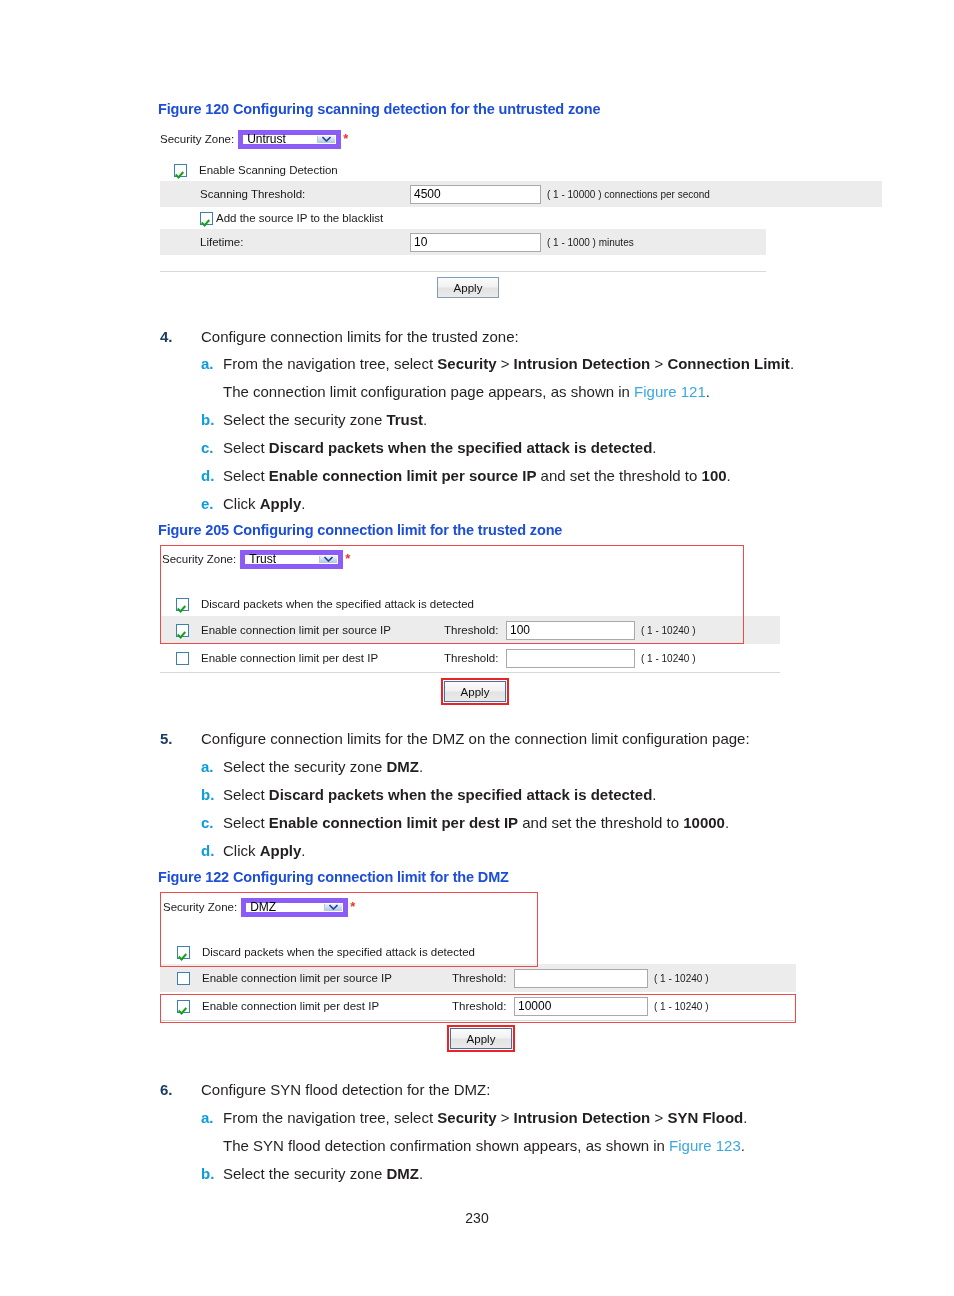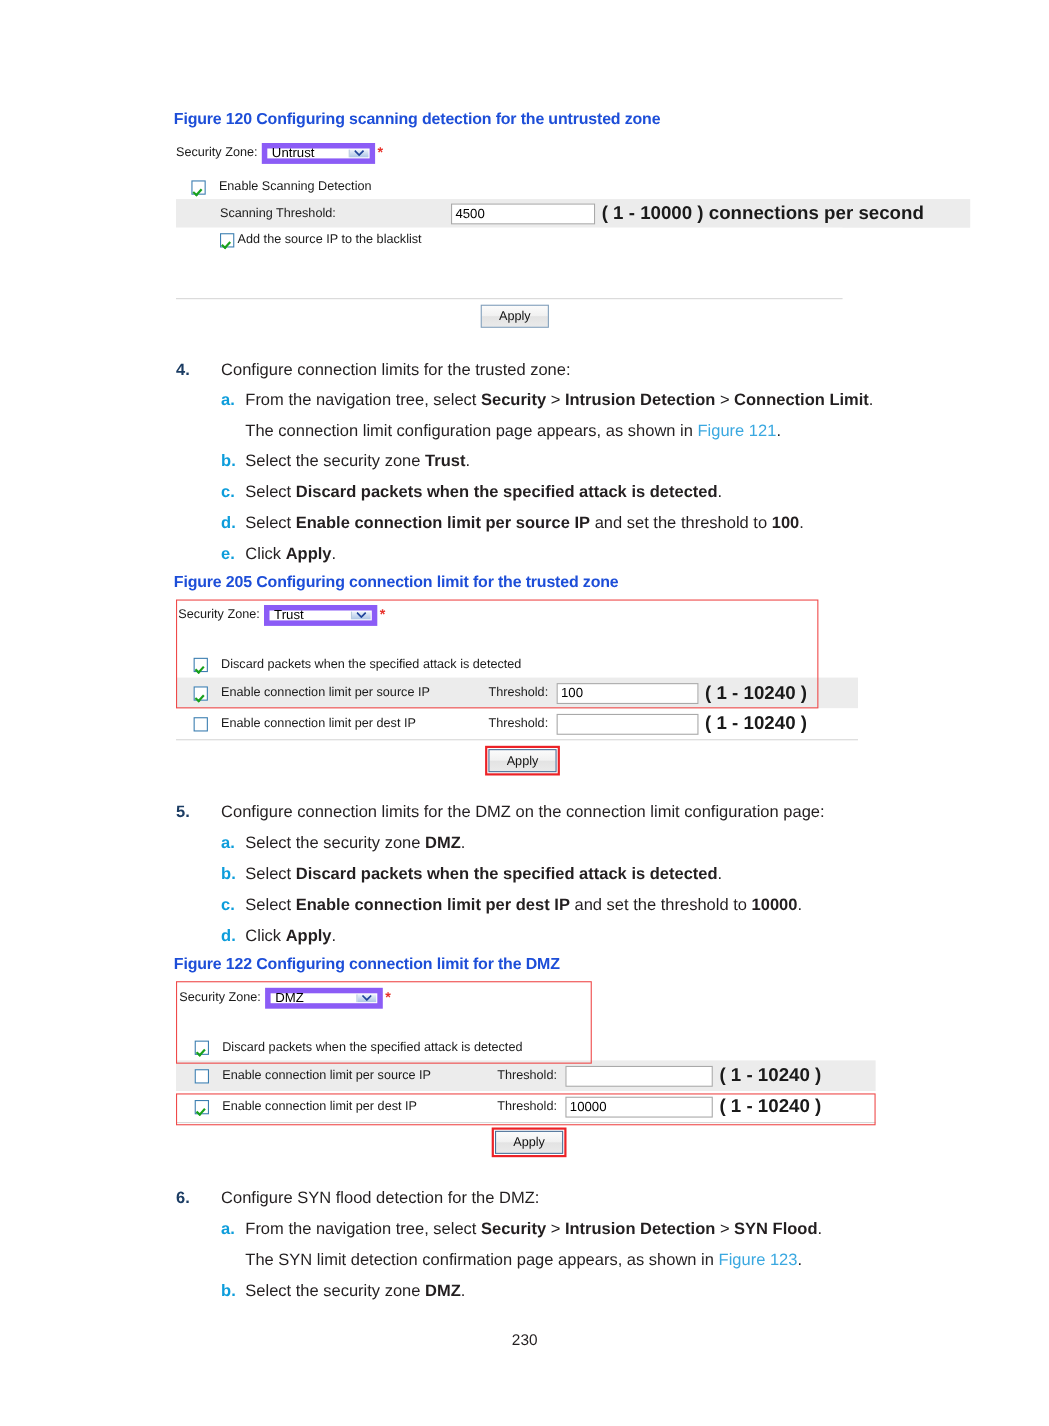--- a/index.html
+++ b/index.html
@@ -127,21 +127,21 @@
     background: #ffffff;
     font-family: "Liberation Sans", sans-serif;
     font-size: 12px;
     color: #000;
     line-height: 17px;
     padding: 0 3px;
     overflow: hidden;
     flex: none;
   }
 
-  .hint { color: #1a1a1a; font-size: 17px; font-weight: bold; }
+  .hint { color: #1a1a1a; font-size: 10px; }
 
   .btn-apply {
     box-sizing: border-box;
     display: inline-flex;
     align-items: center;
     justify-content: center;
     width: 62px;
     height: 21px;
     border: 1px solid #7f9db9;
     background: linear-gradient(to bottom, #fbfbfb 0%, #f1f1f1 48%, #e3e3e3 52%, #eaeaea 100%);
@@ -249,20 +249,25 @@
       <span style="width:210px; display:inline-block;">Scanning Threshold:</span>
       <span class="txtin" style="width:131px;">4500</span>
       <span class="hint" style="padding-left:6px;">( 1 - 10000 ) connections per second</span>
     </div>
 
     <div class="frow plain" style="height:22px; padding-left:40px; width:606px;">
       <span class="cb checked"></span>
       <span style="padding-left:3px;">Add the source IP to the blacklist</span>
     </div>
 
+    <div class="frow shaded" style="height:26px; padding-left:40px; width:606px;">
+      <span style="width:210px; display:inline-block;">Lifetime:</span>
+      <span class="txtin" style="width:131px;">10</span>
+      <span class="hint" style="padding-left:6px;">( 1 - 1000 ) minutes</span>
+    </div>
 
     <div class="hr-line" style="left:0px; top:143px; width:606px;"></div>
 
     <div style="position:absolute; left:277px; top:149px;">
       <span class="btn-apply">Apply</span>
     </div>
   </div>
 
   <div class="step" style="left:160px; top:323px; width:760px;">
     <span class="step-num">4.</span>
@@ -424,21 +429,21 @@
     <span class="step-num">6.</span>
     <span class="step-body">Configure SYN flood detection for the DMZ:</span>
   </div>
 
   <div class="sub" style="left:201px; top:1104px; width:740px;">
     <span class="sub-letter">a.</span>
     <span class="sub-body"><span>From the navigation tree, select </span><b class="strong">Security</b><span> &gt; </span><b class="strong">Intrusion Detection</b><span> &gt; </span><b class="strong">SYN Flood</b><span>.</span></span>
   </div>
 
   <div class="sub" style="left:201px; top:1132px; width:740px;">
-    <span class="cont"><span>The SYN limit detection confirmation page appears, as shown in </span><span class="link">Figure 123</span><span>.</span></span>
+    <span class="cont"><span>The SYN flood detection confirmation shown appears, as shown in </span><span class="link">Figure 123</span><span>.</span></span>
   </div>
 
   <div class="sub" style="left:201px; top:1160px; width:740px;">
     <span class="sub-letter">b.</span>
     <span class="sub-body"><span>Select the security zone </span><b class="strong">DMZ</b><span>.</span></span>
   </div>
 
   <div class="page-number" style="top:1210px;">230</div>
 
 </div>

